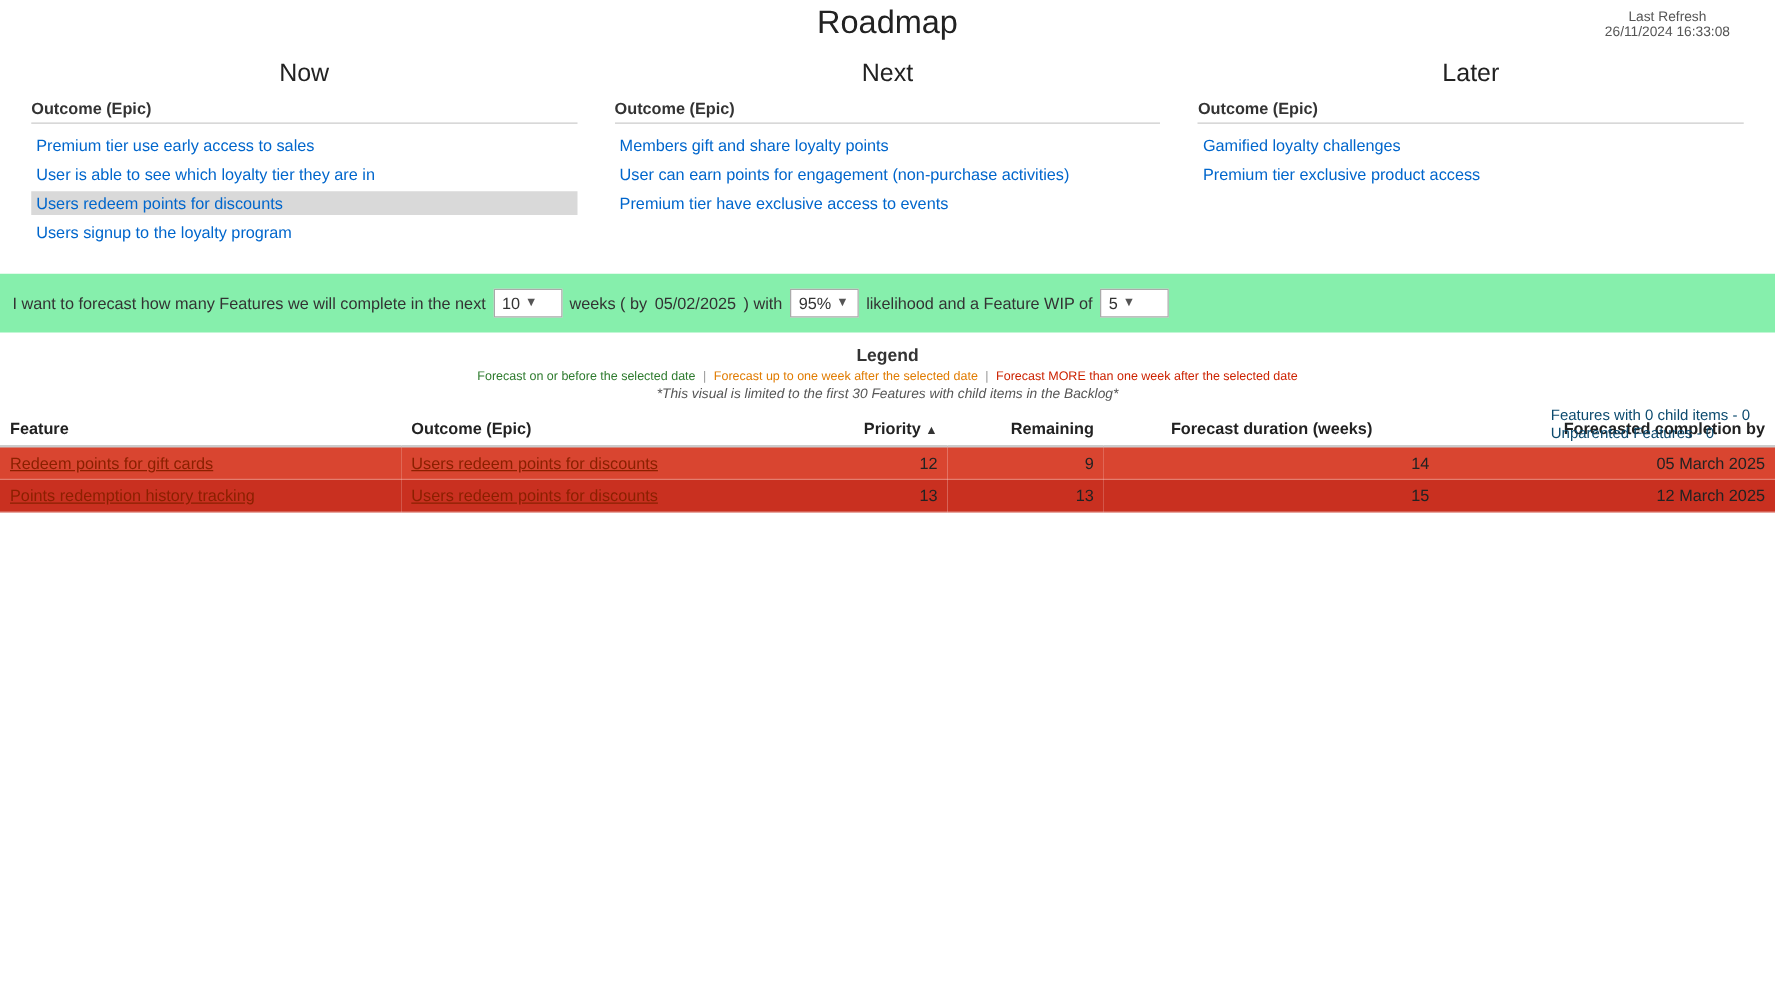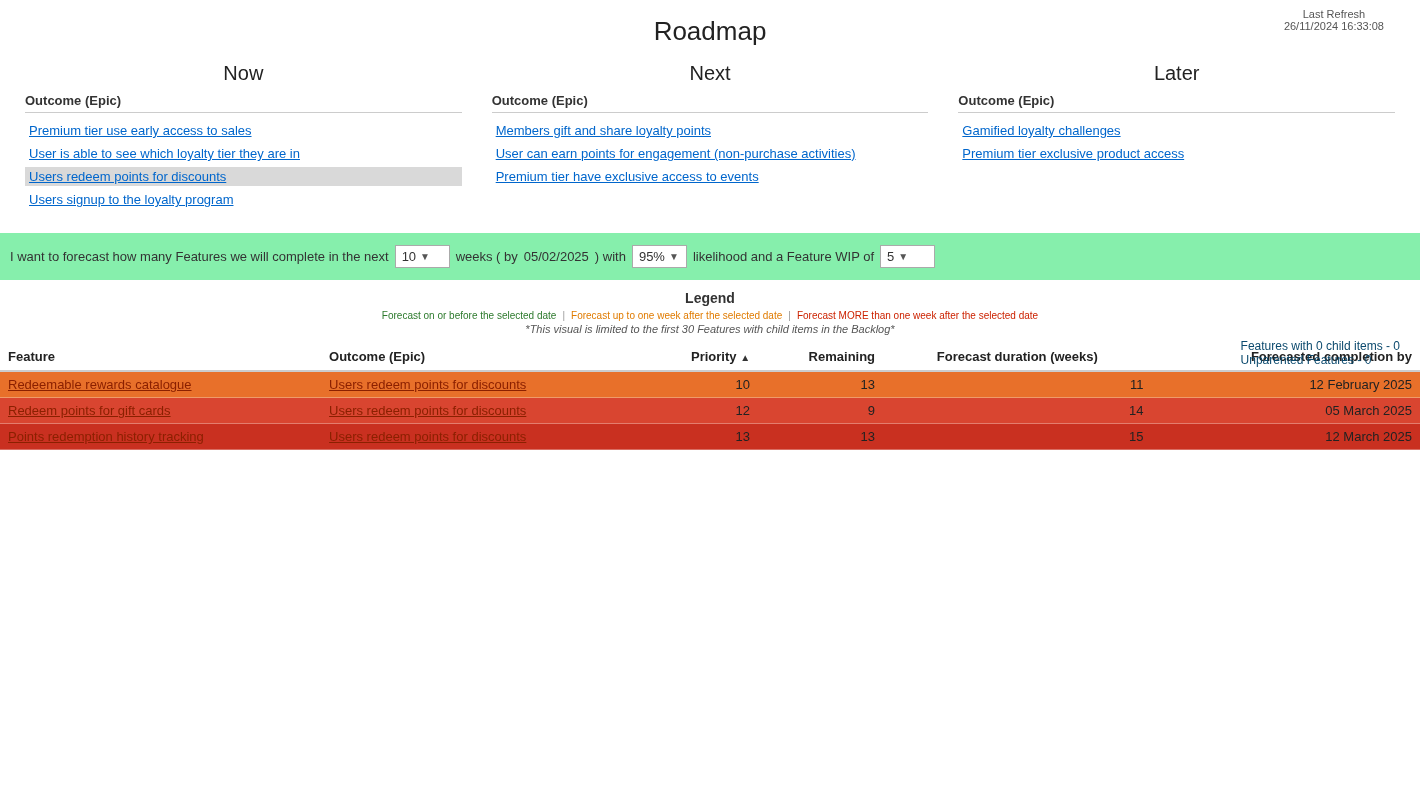--- a/index.html
+++ b/index.html
@@ -8,21 +8,21 @@
       background: #fff;
       color: #333;
       font-size: 13px;
       width: 1420px;
       min-height: 791px;
     }
 
     
     .header {
       text-align: center;
-      padding: 16px 0 5px;
+      padding: 2px 0 5px;
       position: relative;
     }
     .header-title {
       font-size: 26px;
       font-weight: 300;
       color: #222;
     }
     .last-refresh {
       position: absolute;
       right: 36px;
@@ -56,21 +56,20 @@
       font-size: 13px;
       font-weight: 600;
       color: #333;
       border-bottom: 1px solid #ccc;
       padding-bottom: 4px;
       margin-bottom: 8px;
     }
     .roadmap-item {
       display: block;
       color: #0066cc;
-      text-decoration: underline;
       margin-bottom: 4px;
       font-size: 13px;
       cursor: pointer;
       padding: 2px 4px;
     }
     .roadmap-item.selected {
       background: #d9d9d9;
       color: #0066cc;
     }
 
@@ -292,32 +291,20 @@
         <th class="right-align">
           <span>Priority</span>
           <span class="sort-indicator"> ▲</span>
         </th>
         <th class="right-align">Remaining</th>
         <th class="center-align">Forecast duration (weeks)</th>
         <th class="right-align">Forecasted completion by</th>
       </tr>
     </thead>
     <tbody id="table-body">
-    <tr class="row-orange">
-    <td>
-      <a class="table-link">Redeemable rewards catalogue</a>
-    </td>
-    <td>
-      <a class="table-link">Users redeem points for discounts</a>
-    </td>
-    <td class="right-align">10</td>
-    <td class="right-align">13</td>
-    <td class="right-align">11</td>
-    <td class="right-align">12 February 2025</td>
-  </tr>
         <tr class="row-red-2">
     <td>
       <a class="table-link">Redeem points for gift cards</a>
     </td>
     <td>
       <a class="table-link">Users redeem points for discounts</a>
     </td>
     <td class="right-align">12</td>
     <td class="right-align">9</td>
     <td class="right-align">14</td>

